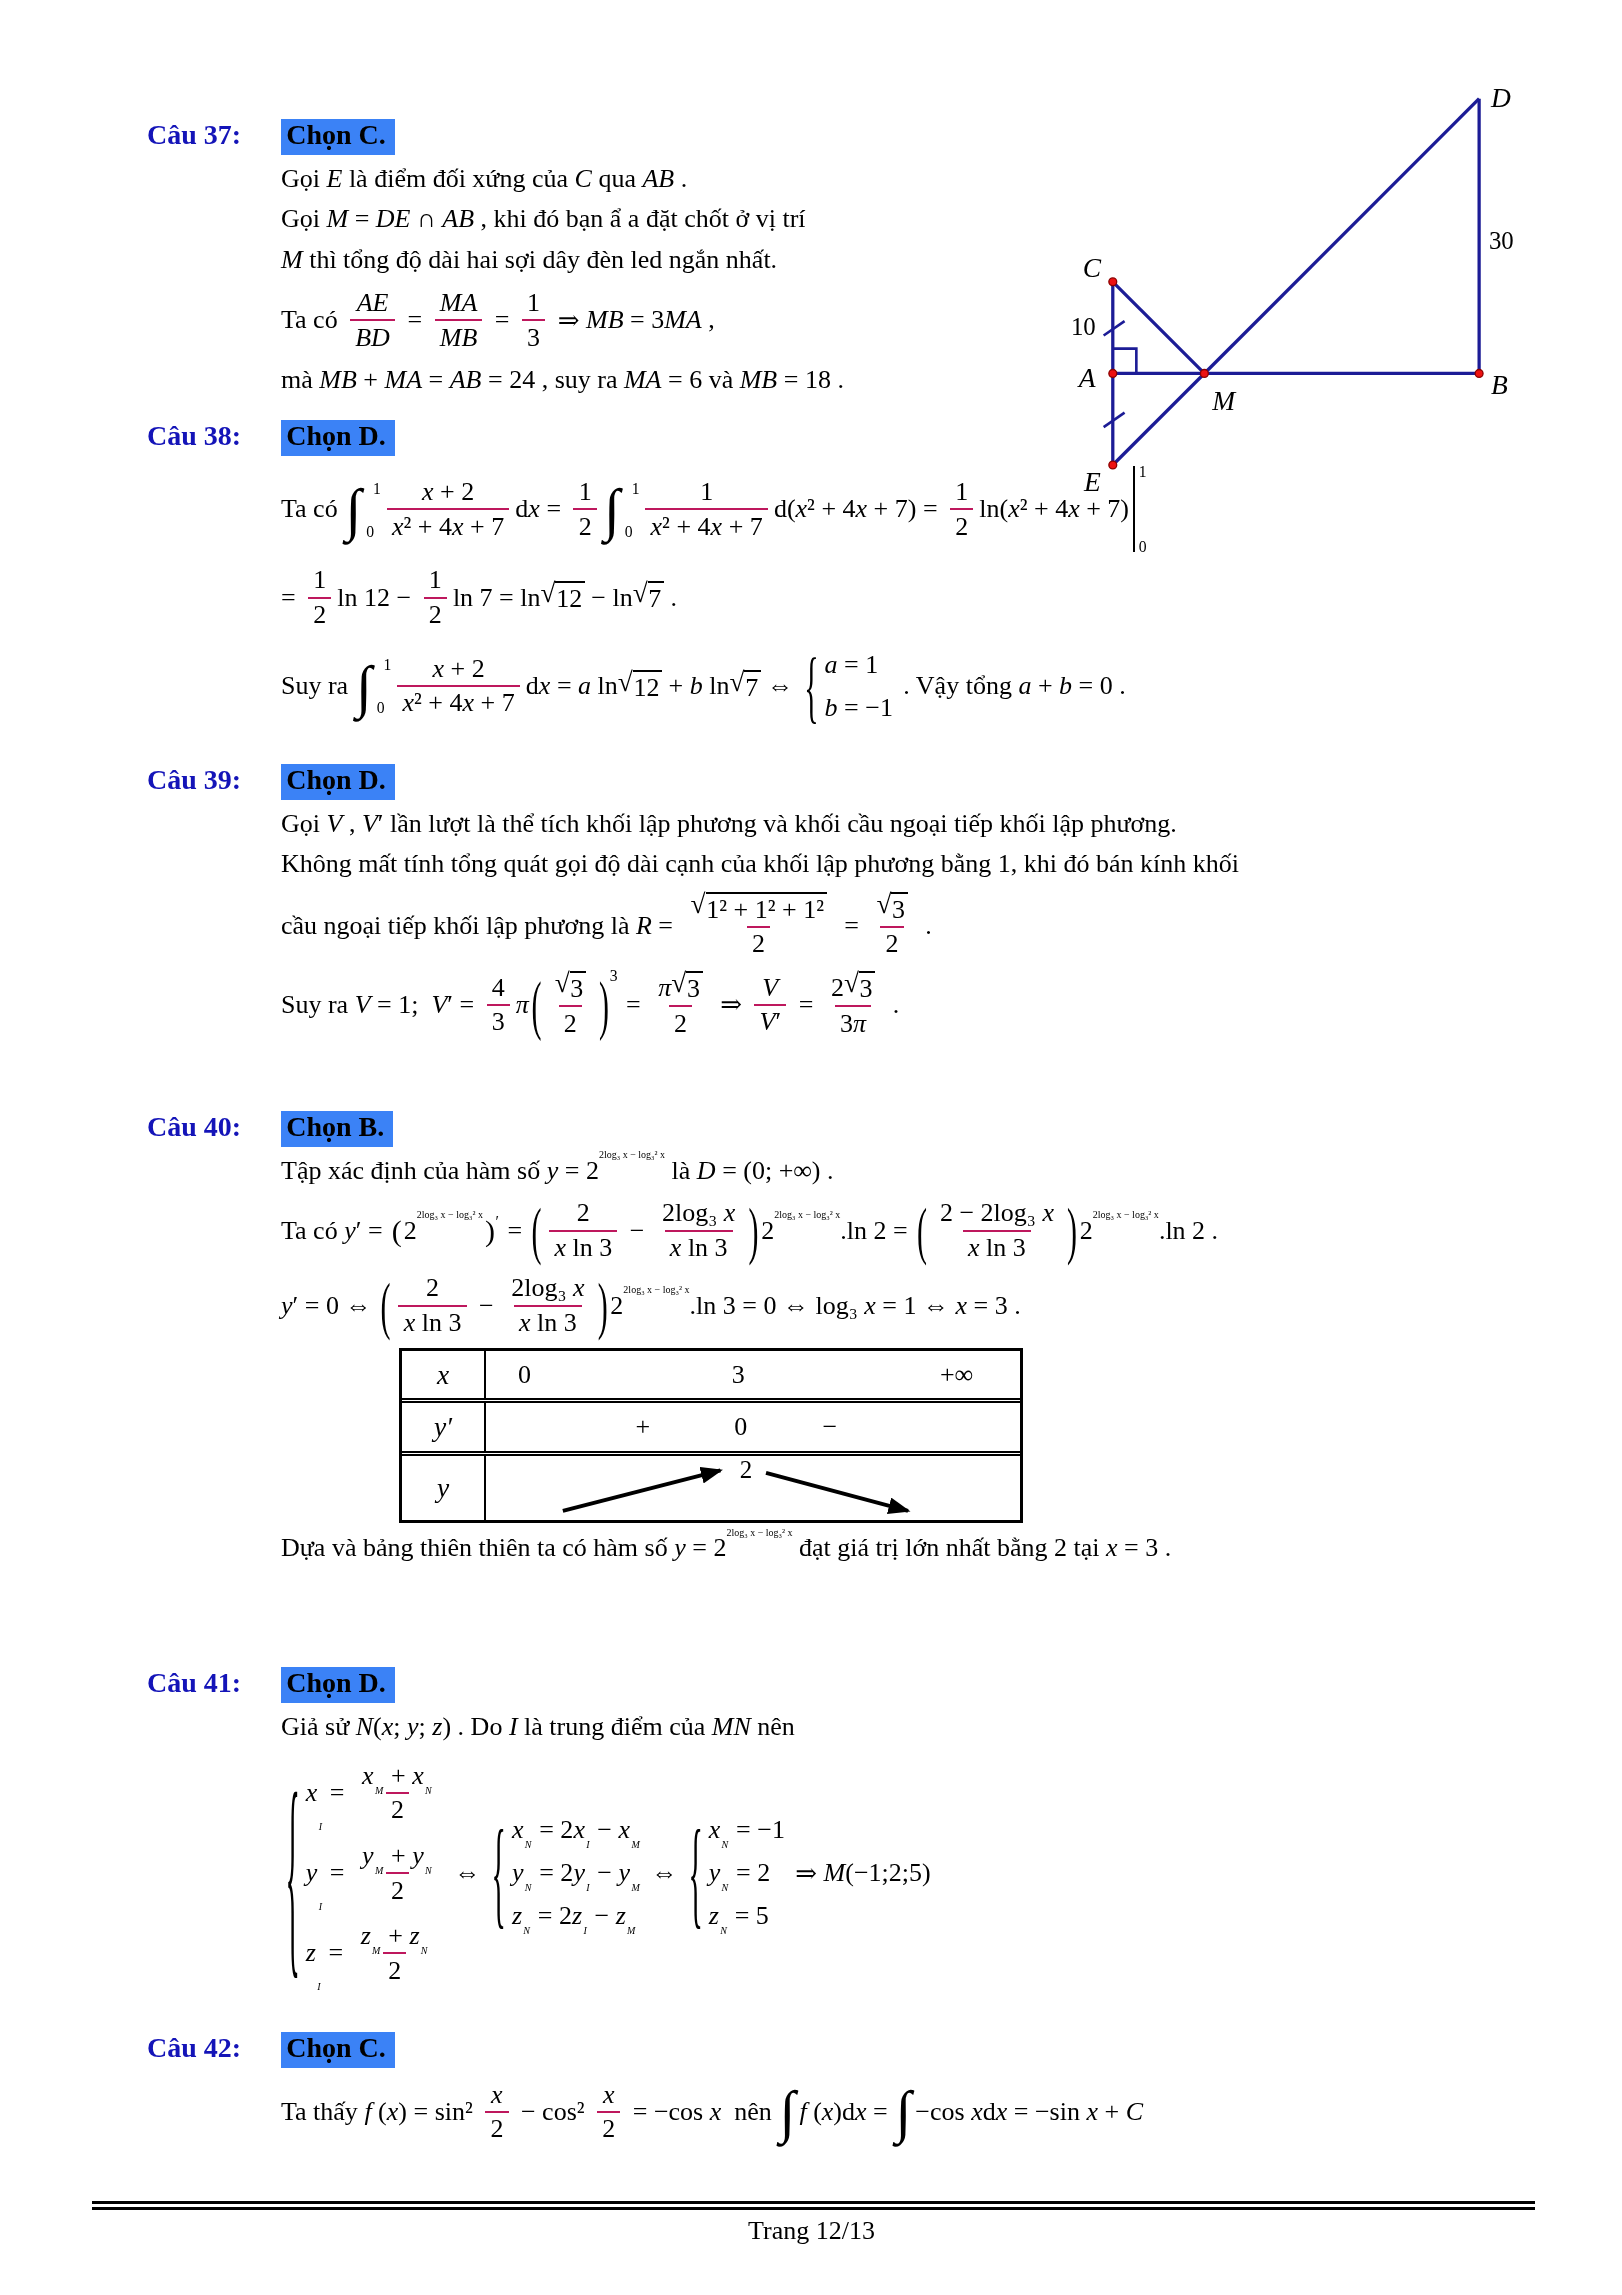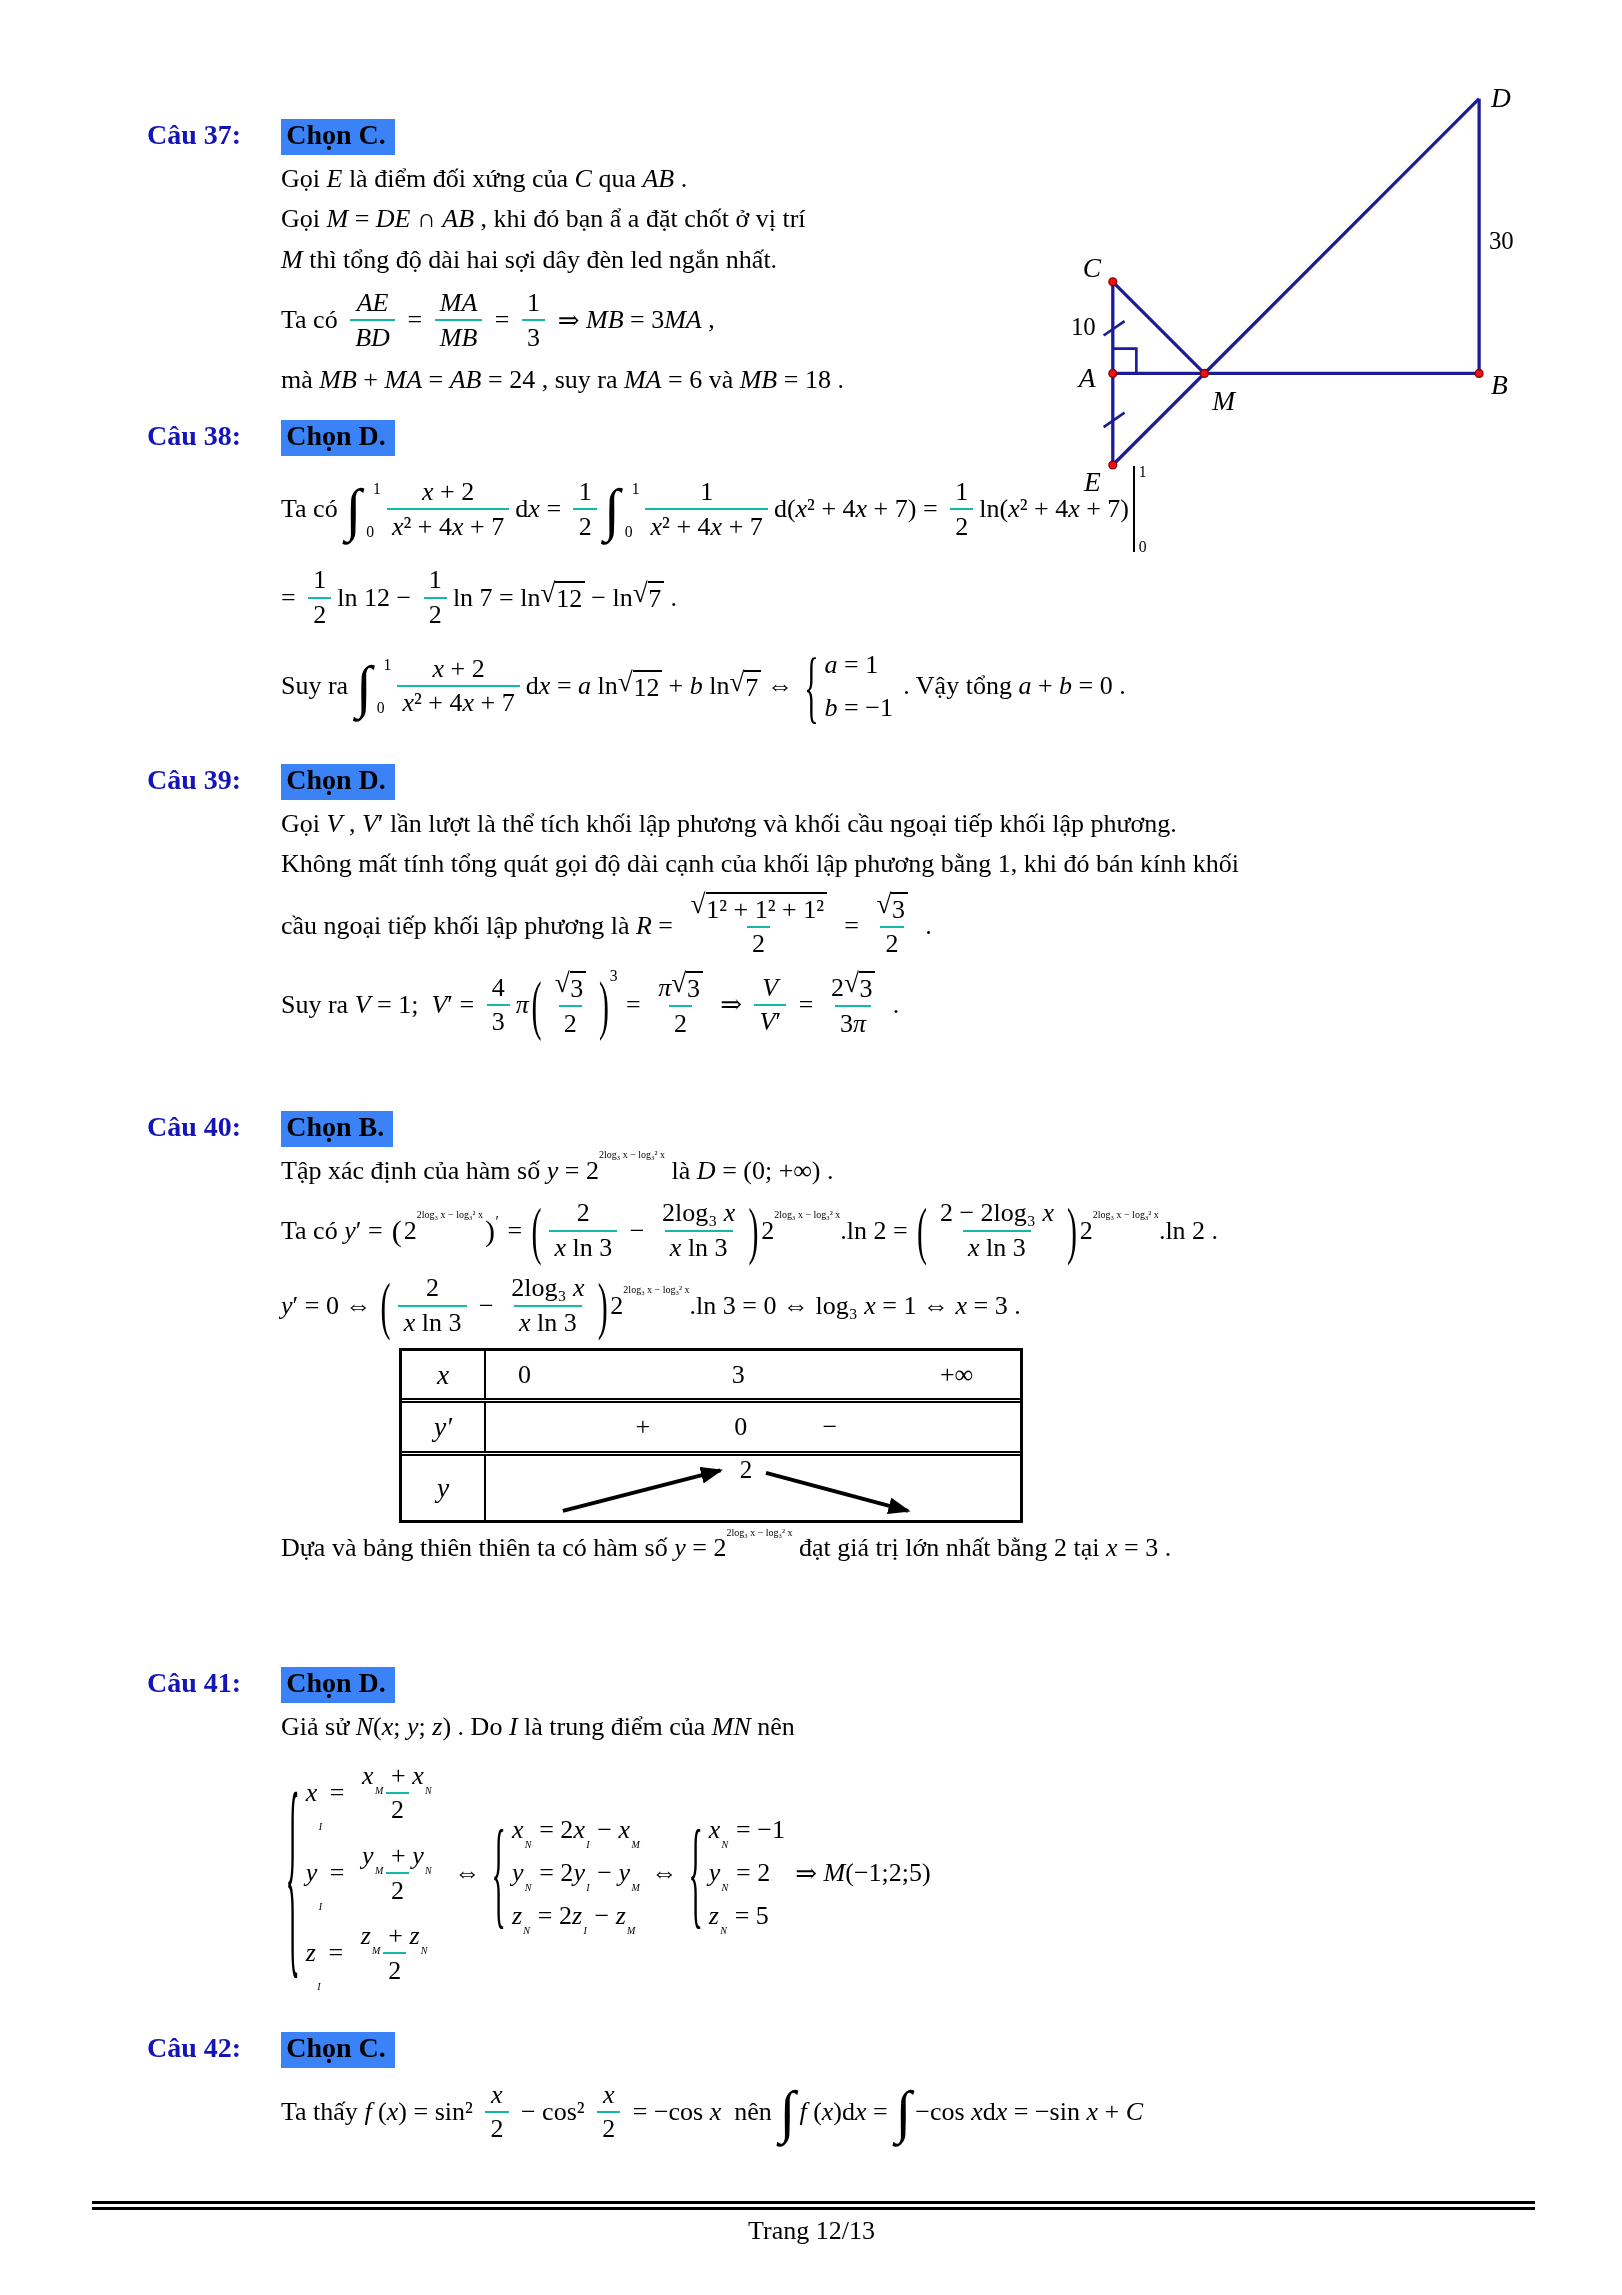--- a/index.html
+++ b/index.html
@@ -11,21 +11,21 @@
   .choice{display:inline-block;background:#3b82f6;font-weight:bold;font-size:28px;padding:0 9.2px 3.9px 5.2px;}
   .qbody{margin-left:134px;}
   .fline{display:flex;align-items:center;white-space:pre;font-size:26px;margin:3.9px 0;min-height:37px;flex-wrap:nowrap;}
   .mt,.mi{white-space:pre;}
   .mi{font-style:italic;}
   .msup,.msub{font-size:10px;line-height:1;}
   .msup{align-self:flex-start;position:relative;top:-1.3px;}
   .msub{align-self:flex-end;position:relative;bottom:-5.2px;font-style:italic;margin:0 1.3px;}
   .frac{display:inline-flex;flex-direction:column;align-items:center;margin:0 5.9px;text-align:center;}
   .num,.den{display:flex;align-items:center;justify-content:center;white-space:pre;padding:1.3px 5.2px;}
-  .den{border-top:2px solid #14b8a6;}
+  .den{border-top:2px solid #be185d;}
   .sqrt{display:inline-flex;align-items:flex-start;}
   .rsign{font-size:1.05em;line-height:1;transform:translateY(-1.3px);}
   .rad{border-top:2px solid #000;padding:0.7px 2.6px 0 0.7px;white-space:pre;display:flex;align-items:center;}
   .intwrap{position:relative;display:inline-flex;align-items:center;padding:0 19.6px 0 1.3px;}
   .intwrap.nob{padding-right:3.9px;}
   .isym{font-size:58px;line-height:0.85;}
   .isup{position:absolute;top:-5.2px;right:0;font-size:15.7px;}
   .isub{position:absolute;bottom:-6.5px;left:22px;font-size:15.7px;}
   .cases{display:inline-flex;align-items:center;margin:0 3.9px;}
   .crows{display:flex;flex-direction:column;}

